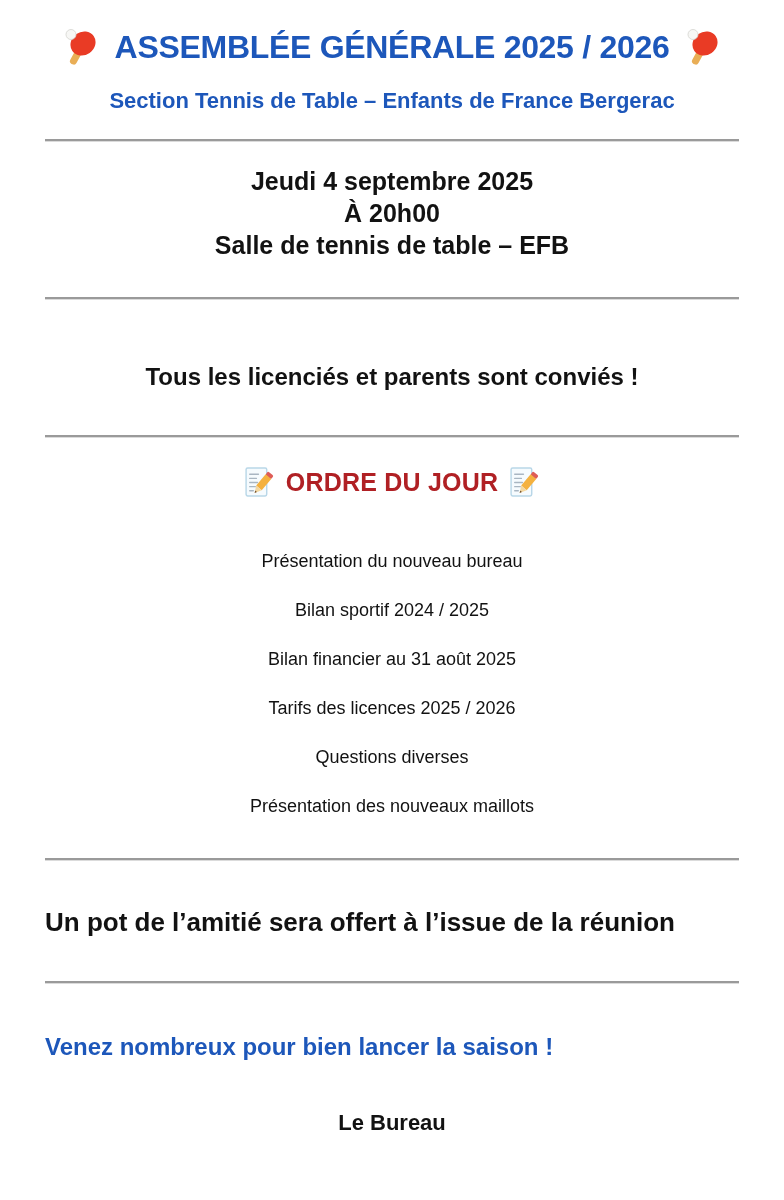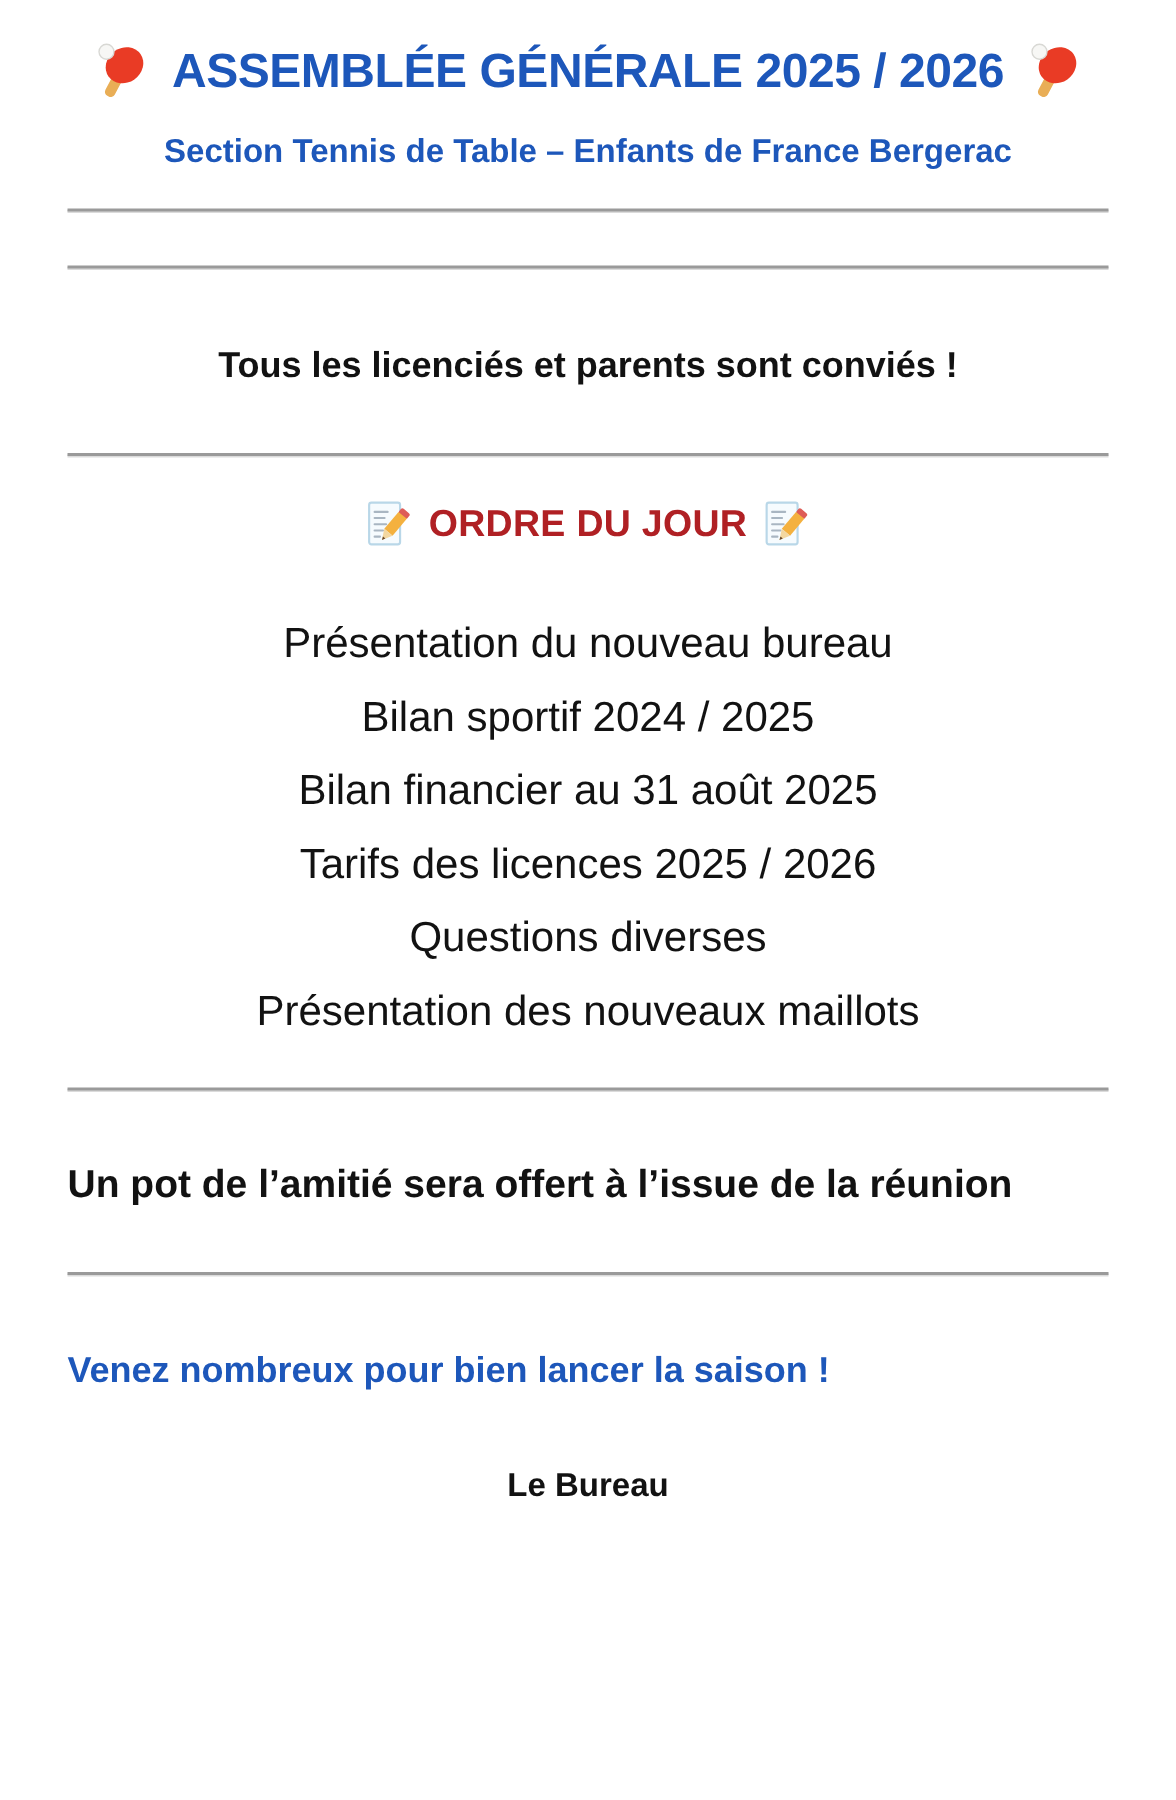--- a/index.html
+++ b/index.html
@@ -35,29 +35,29 @@
     width:100%;
   }
   .rule-1{margin-top:25px;}
   .rule-2{margin-top:36px;}
   .rule-3{margin-top:44px;}
   .rule-4{margin-top:27px;}
   .rule-5{margin-top:44px;}
 
   .event{margin-top:24px;font-size:25px;font-weight:bold;line-height:32px;text-align:center;}
 
-  .invitation{margin-top:51px;font-size:24px;font-weight:bold;line-height:28px;text-align:center;}
+  .invitation{margin-top:64px;font-size:24px;font-weight:bold;line-height:28px;text-align:center;}
 
   .agenda-heading-row{margin-top:24px;height:42px;display:flex;justify-content:center;align-items:center;gap:12px;}
   .agenda-heading{font-size:25px;font-weight:bold;color:var(--red);letter-spacing:0.2px;white-space:nowrap;}
 
   .agenda-list{margin-top:34px;list-style:none;}
   .agenda-list li{
     height:49px;display:flex;justify-content:center;align-items:center;
-    font-size:28px;color:var(--ink);
+    font-size:18px;color:var(--ink);
   }
 
   .closing-note{margin-top:47px;font-size:26px;font-weight:bold;line-height:30px;text-align:left;}
 
   .cta{margin-top:50px;font-size:24px;font-weight:bold;line-height:28px;color:var(--blue);text-align:left;}
 
   .signature{margin-top:49px;font-size:22px;font-weight:bold;line-height:26px;text-align:center;}
 
   .icon{display:inline-flex;flex:0 0 auto;}
 </style>
@@ -82,20 +82,25 @@
           <ellipse cx="22" cy="16.5" rx="13" ry="11.5" fill="#E93B25" transform="rotate(-35 22 16.5)"></ellipse>
           <circle cx="10" cy="7.5" r="5" fill="#F7F7F5" stroke="#D8D8D4" stroke-width="0.9"></circle>
         </svg>
       </span>
     </div>
     <div class="subtitle">Section Tennis de Table – Enfants de France Bergerac</div>
   </div>
 
   <hr class="rule rule-1">
 
+  <div class="event">
+    <div>Jeudi 4 septembre 2025</div>
+    <div>À 20h00</div>
+    <div>Salle de tennis de table – EFB</div>
+  </div>
 
   <hr class="rule rule-2">
 
   <div class="invitation">Tous les licenciés et parents sont conviés !</div>
 
   <hr class="rule rule-3">
 
   <div class="agenda">
     <div class="agenda-heading-row">
       <span class="icon">

